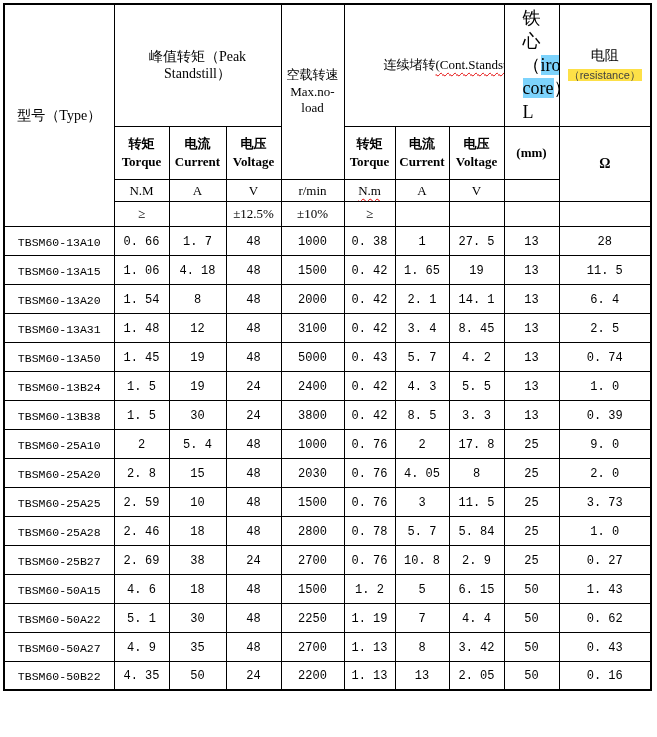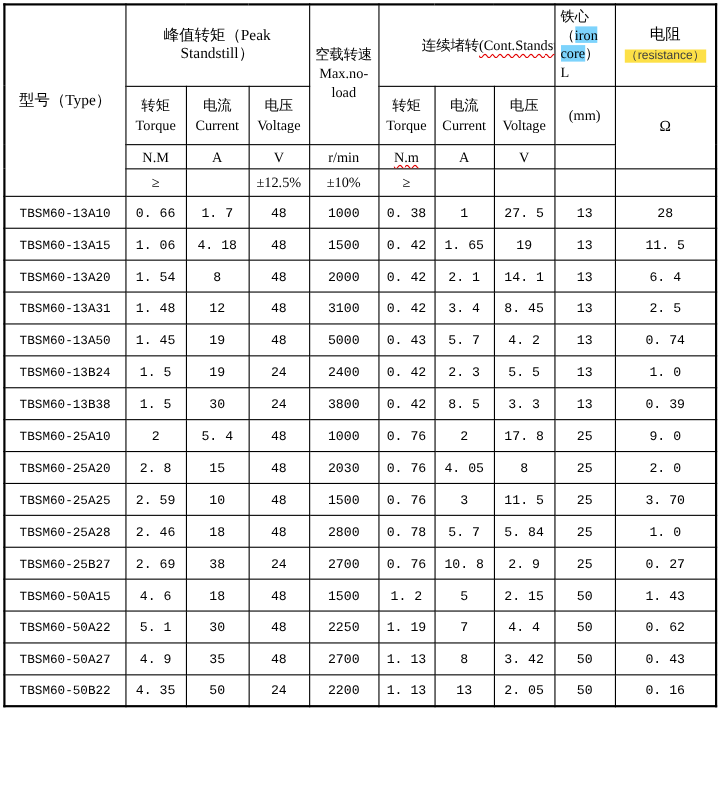--- a/index.html
+++ b/index.html
@@ -2,30 +2,30 @@
 <html><head>
 <meta charset="utf-8">
 <style>
   html,body{margin:0;padding:0;background:#ffffff;}
   body{width:657px;height:737px;position:relative;font-family:"Liberation Serif","DejaVu Serif",serif;color:#000;}
   .table-wrap{position:absolute;left:3px;top:3px;}
   table{border-collapse:collapse;table-layout:fixed;width:647px;border:2px solid #000;}
   td{border:1px solid #000;text-align:center;vertical-align:middle;overflow:hidden;padding:0 4px;}
   thead td{font-size:14px;line-height:1.25;}
   .row-a{height:74px;}
-  .row-b{height:53px;}
+  .row-b{height:53px;font-weight:bold;}
   .row-c{height:22px;}
   .row-d{height:25px;}
   .row-c td,.row-d td{font-size:13px;line-height:1;}
   .type-cell{font-size:14px;}
   .group-cell{font-size:14px;}
   .cont-cell{font-size:13px;white-space:nowrap;padding-left:39px;}
   .noload-cell{font-size:13px;padding:0 5px;line-height:1.3;}
   .sub-cell{font-size:13px;line-height:1.35;padding:0 2px;}
-  .core-cell{text-align:left;font-size:13px;line-height:1.3;padding:2px 2px 2px 5px;vertical-align:middle;}
+  .core-cell{text-align:left;font-size:18px;line-height:1.3;padding:2px 2px 2px 18px;vertical-align:middle;}
   .res-cell{font-size:14px;line-height:1.4;}
   .res-en{font-family:"Liberation Sans","DejaVu Sans",sans-serif;font-size:11px;color:#3f3f3f;background:#fde047;padding:0 1px;}
   .hl{background:#7dd3fc;}
   .wavy{text-decoration-line:underline;text-decoration-style:wavy;text-decoration-color:#e30000;text-decoration-thickness:1px;text-underline-offset:3px;}
   .omega-cell{font-size:14px;}
   .data-row{height:29px;}
   .data-row td{vertical-align:bottom;padding-bottom:6px;}
   .model{font-family:"Liberation Mono","DejaVu Sans Mono",monospace;font-size:11.5px;letter-spacing:0;}
   .num{font-family:"Liberation Mono","DejaVu Sans Mono",monospace;font-size:12px;}
 </style>
@@ -148,21 +148,21 @@
           <td class="num">13</td>
           <td class="num">0. 74</td>
         </tr>
         <tr class="data-row">
           <td class="model">TBSM60-13B24</td>
           <td class="num">1. 5</td>
           <td class="num">19</td>
           <td class="num">24</td>
           <td class="num">2400</td>
           <td class="num">0. 42</td>
-          <td class="num">2. 3</td>
+          <td class="num">4. 3</td>
           <td class="num">5. 5</td>
           <td class="num">13</td>
           <td class="num">1. 0</td>
         </tr>
         <tr class="data-row">
           <td class="model">TBSM60-13B38</td>
           <td class="num">1. 5</td>
           <td class="num">30</td>
           <td class="num">24</td>
           <td class="num">3800</td>
@@ -199,21 +199,21 @@
         <tr class="data-row">
           <td class="model">TBSM60-25A25</td>
           <td class="num">2. 59</td>
           <td class="num">10</td>
           <td class="num">48</td>
           <td class="num">1500</td>
           <td class="num">0. 76</td>
           <td class="num">3</td>
           <td class="num">11. 5</td>
           <td class="num">25</td>
-          <td class="num">3. 70</td>
+          <td class="num">3. 73</td>
         </tr>
         <tr class="data-row">
           <td class="model">TBSM60-25A28</td>
           <td class="num">2. 46</td>
           <td class="num">18</td>
           <td class="num">48</td>
           <td class="num">2800</td>
           <td class="num">0. 78</td>
           <td class="num">5. 7</td>
           <td class="num">5. 84</td>
@@ -233,21 +233,21 @@
           <td class="num">0. 27</td>
         </tr>
         <tr class="data-row">
           <td class="model">TBSM60-50A15</td>
           <td class="num">4. 6</td>
           <td class="num">18</td>
           <td class="num">48</td>
           <td class="num">1500</td>
           <td class="num">1. 2</td>
           <td class="num">5</td>
-          <td class="num">2. 15</td>
+          <td class="num">6. 15</td>
           <td class="num">50</td>
           <td class="num">1. 43</td>
         </tr>
         <tr class="data-row">
           <td class="model">TBSM60-50A22</td>
           <td class="num">5. 1</td>
           <td class="num">30</td>
           <td class="num">48</td>
           <td class="num">2250</td>
           <td class="num">1. 19</td>

